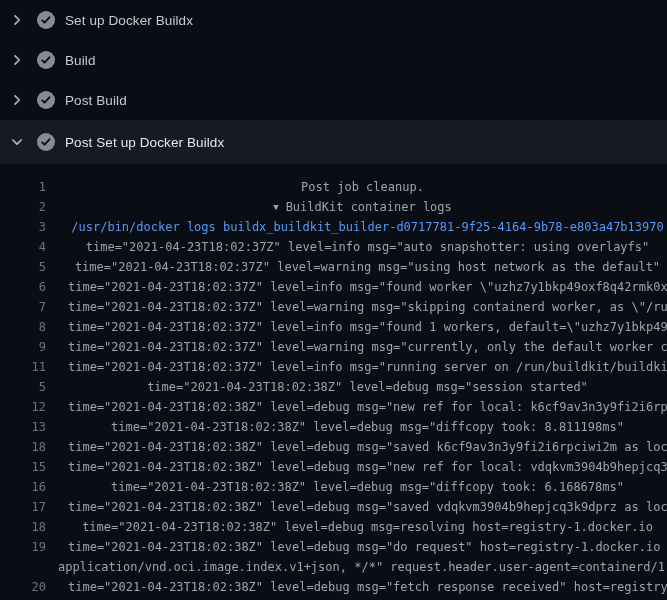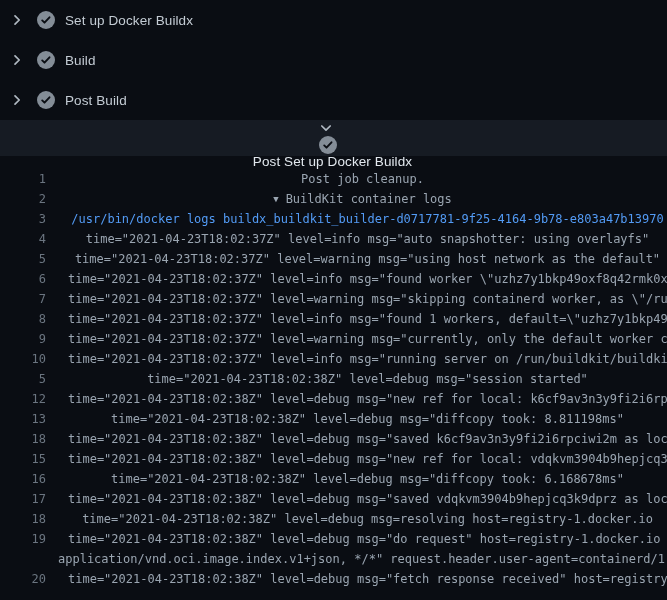--- a/index.html
+++ b/index.html
@@ -24,23 +24,22 @@
     font-family:"Liberation Sans","DejaVu Sans",sans-serif;
   }
   
   .step-row{
     height:40px;
     display:flex;align-items:center;
     padding:0 12px 0 10px;
     cursor:pointer;
   }
   .step-row.expanded{
-    height:36px;
+    height:44px;
     background:var(--panel_highlight);
-    flex-direction:column;
   }
   .chev{
     width:14px;height:16px;flex:none;
     display:flex;align-items:center;justify-content:center;
     margin-right:13px;
   }
   .chev svg{display:block;}
   .status{
     width:18px;height:18px;flex:none;
     margin-right:10px;
@@ -157,21 +156,21 @@
   <div class="log">
       <div class="log-row"><a class="log-num">1</a><span class="log-text">Post job cleanup.</span></div>
       <div class="log-row"><a class="log-num">2</a><span class="log-text"><span class="toggle">▼</span><span>BuildKit container logs</span></span></div>
       <div class="log-row"><a class="log-num">3</a><span class="log-text cmd ind">/usr/bin/docker logs buildx_buildkit_builder-d0717781-9f25-4164-9b78-e803a47b13970</span></div>
       <div class="log-row"><a class="log-num">4</a><span class="log-text ind">time="2021-04-23T18:02:37Z" level=info msg="auto snapshotter: using overlayfs"</span></div>
       <div class="log-row"><a class="log-num">5</a><span class="log-text ind">time="2021-04-23T18:02:37Z" level=warning msg="using host network as the default"</span></div>
       <div class="log-row"><a class="log-num">6</a><span class="log-text ind">time="2021-04-23T18:02:37Z" level=info msg="found worker \"uzhz7y1bkp49oxf8q42rmk0xj</span></div>
       <div class="log-row"><a class="log-num">7</a><span class="log-text ind">time="2021-04-23T18:02:37Z" level=warning msg="skipping containerd worker, as \"/run</span></div>
       <div class="log-row"><a class="log-num">8</a><span class="log-text ind">time="2021-04-23T18:02:37Z" level=info msg="found 1 workers, default=\"uzhz7y1bkp49ox</span></div>
       <div class="log-row"><a class="log-num">9</a><span class="log-text ind">time="2021-04-23T18:02:37Z" level=warning msg="currently, only the default worker can</span></div>
-      <div class="log-row"><a class="log-num">10</a><span class="log-text ind">time="2021-04-23T18:02:37Z" level=info msg="running server on /run/buildkit/buildkitd</span></div>
+      <div class="log-row"><a class="log-num">11</a><span class="log-text ind">time="2021-04-23T18:02:37Z" level=info msg="running server on /run/buildkit/buildkitd</span></div>
       <div class="log-row"><a class="log-num">5</a><span class="log-text ind">time="2021-04-23T18:02:38Z" level=debug msg="session started"</span></div>
       <div class="log-row"><a class="log-num">12</a><span class="log-text ind">time="2021-04-23T18:02:38Z" level=debug msg="new ref for local: k6cf9av3n3y9fi2i6rpci</span></div>
       <div class="log-row"><a class="log-num">13</a><span class="log-text ind">time="2021-04-23T18:02:38Z" level=debug msg="diffcopy took: 8.811198ms"</span></div>
       <div class="log-row"><a class="log-num">18</a><span class="log-text ind">time="2021-04-23T18:02:38Z" level=debug msg="saved k6cf9av3n3y9fi2i6rpciwi2m as local</span></div>
       <div class="log-row"><a class="log-num">15</a><span class="log-text ind">time="2021-04-23T18:02:38Z" level=debug msg="new ref for local: vdqkvm3904b9hepjcq3k9</span></div>
       <div class="log-row"><a class="log-num">16</a><span class="log-text ind">time="2021-04-23T18:02:38Z" level=debug msg="diffcopy took: 6.168678ms"</span></div>
       <div class="log-row"><a class="log-num">17</a><span class="log-text ind">time="2021-04-23T18:02:38Z" level=debug msg="saved vdqkvm3904b9hepjcq3k9dprz as local</span></div>
       <div class="log-row"><a class="log-num">18</a><span class="log-text ind">time="2021-04-23T18:02:38Z" level=debug msg=resolving host=registry-1.docker.io</span></div>
       <div class="log-row"><a class="log-num">19</a><span class="log-text ind">time="2021-04-23T18:02:38Z" level=debug msg="do request" host=registry-1.docker.io re</span></div>
       <div class="log-row"><a class="log-num"></a><span class="log-text">application/vnd.oci.image.index.v1+json, */*" request.header.user-agent=containerd/1.4</span></div>

